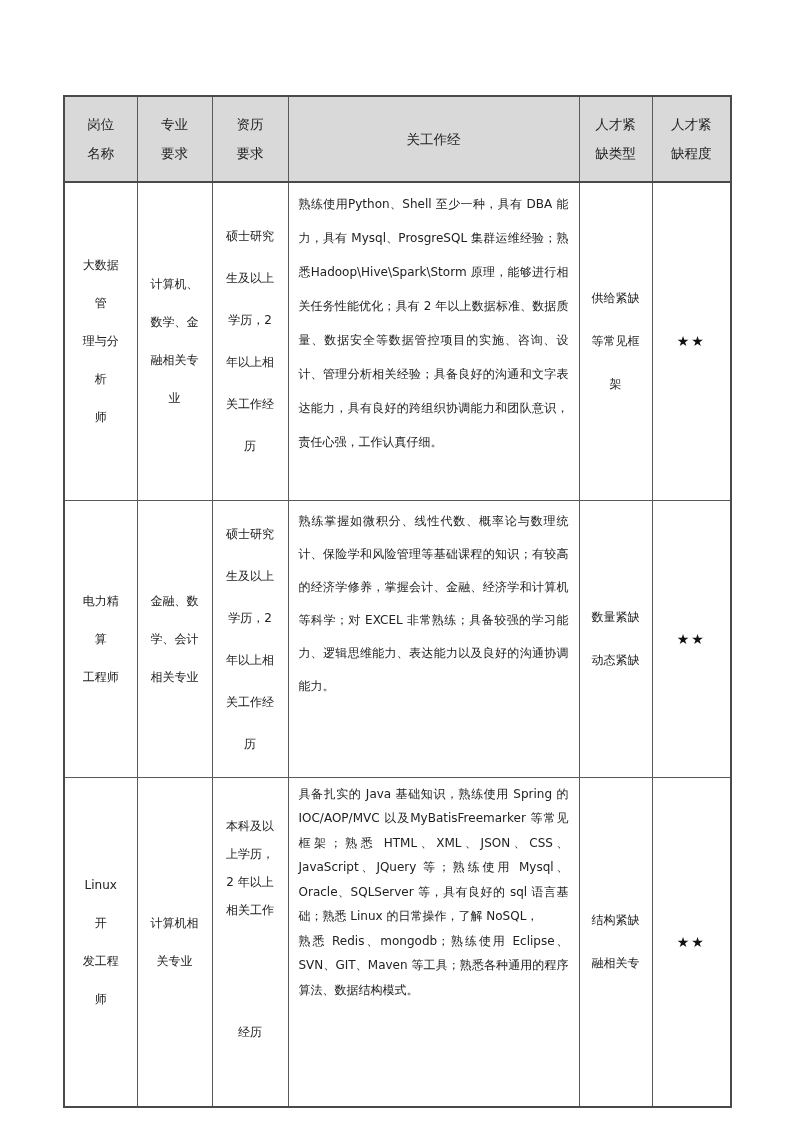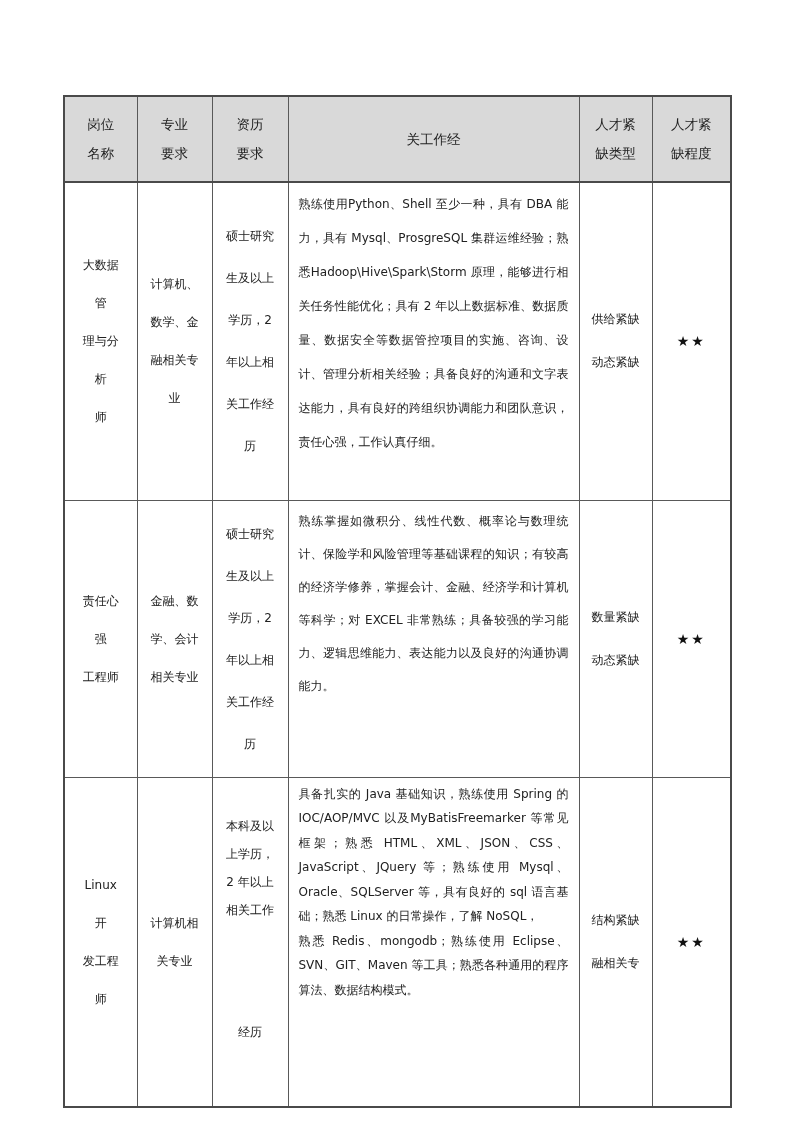--- a/index.html
+++ b/index.html
@@ -120,29 +120,29 @@
 学历，2
 年以上相
 关工作经
 历</div>
         </td>
         <td class="abil">
           <p>熟练使用Python、Shell 至少一种，具有 DBA 能力，具有 Mysql、ProsgreSQL 集群运维经验；熟悉Hadoop\Hive\Spark\Storm 原理，能够进行相关任务性能优化；具有 2 年以上数据标准、数据质量、数据安全等数据管控项目的实施、咨询、设计、管理分析相关经验；具备良好的沟通和文字表达能力，具有良好的跨组织协调能力和团队意识，责任心强，工作认真仔细。</p>
         </td>
         <td class="stype">
           <div class="cell-center">供给紧缺
-动态紧缺</div>
+等常见框架</div>
         </td>
         <td class="sdeg">
           <span>★★</span>
         </td>
       </tr>
       <tr class="r2">
         <td class="pos">
-          <div class="cell-center">责任心强
+          <div class="cell-center">电力精算
 工程师</div>
         </td>
         <td class="major">
           <div class="cell-center">金融、数
 学、会计
 相关专业</div>
         </td>
         <td class="qual">
           <div class="cell-center">硕士研究
 生及以上

